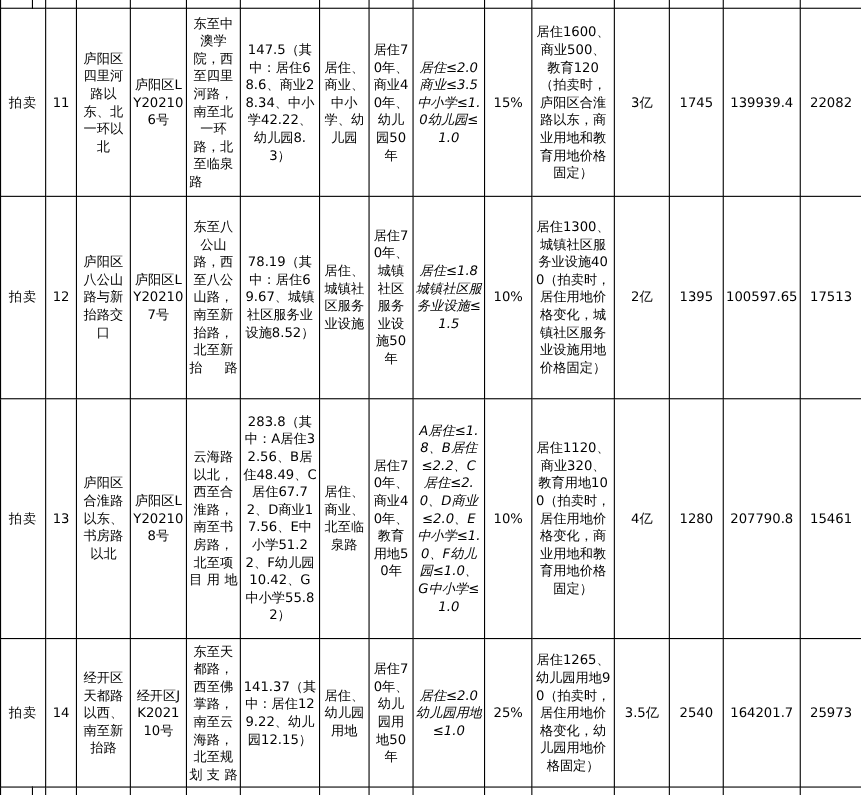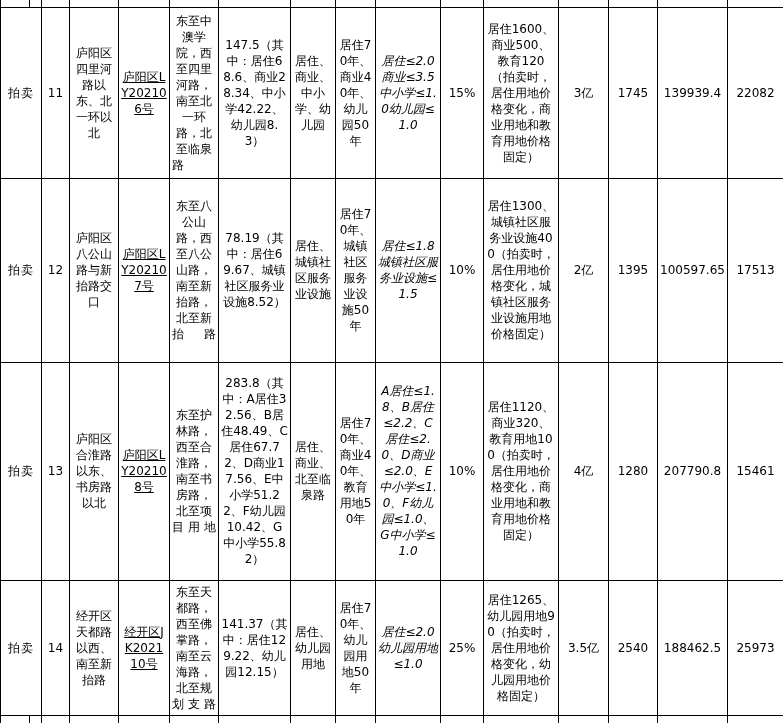--- a/index.html
+++ b/index.html
@@ -29,21 +29,21 @@
     padding: 1px 2px;
     overflow: hidden;
     word-break: break-all;
   }
   tr.cut-top td { border-top: none; }
   tr.cut-bottom td { border-bottom: none; }
 
   td.c-type { font-size: 14px; letter-spacing: 1px; }
   td.c-no   { font-size: 12px; }
   td.c-loc  { text-align: justify; text-align-last: center; padding: 2px 5px; }
-  td.c-code { padding: 2px 1px; text-decoration: underline; }
+  td.c-code { padding: 2px 1px; }
   td.c-bound{ text-align: justify; text-align-last: justify; padding: 2px 5px; }
   td.c-area { padding: 2px 3px; margin-left: 11px; }
   td.c-use  { text-align: justify; text-align-last: center; padding: 2px 5px; }
   td.c-term { text-align: justify; text-align-last: center; padding: 2px 3px; }
   td.c-far  { padding: 2px 2px; font-style: italic; }
   td.c-price{ padding: 2px 3px; }
 </style>
 </head>
 <body>
 
@@ -92,21 +92,21 @@
       <td colspan="2" class="c-type">拍卖</td>
       <td class="c-no">11</td>
       <td class="c-loc">庐阳区四里河路以东、北一环以北</td>
       <td class="c-code">庐阳区LY202106号</td>
       <td class="c-bound">东至中澳学院，西至四里河路，南至北一环路，北至临泉路</td>
       <td class="c-area">147.5（其中：居住68.6、商业28.34、中小学42.22、幼儿园8.3）</td>
       <td class="c-use">居住、商业、中小学、幼儿园</td>
       <td class="c-term">居住70年、商业40年、幼儿园50年</td>
       <td class="c-far">居住≤2.0商业≤3.5中小学≤1.0幼儿园≤1.0</td>
       <td class="c-pct">15%</td>
-      <td class="c-price">居住1600、商业500、教育120（拍卖时，居住用地价格变化，商业用地和教育用地价格固定）</td>
+      <td class="c-price">居住1600、商业500、教育120（拍卖时，庐阳区合淮路以东，商业用地和教育用地价格固定）</td>
       <td class="c-dep">3亿</td>
       <td class="c-num">1745</td>
       <td class="c-num">139939.4</td>
       <td class="c-num">22082</td>
     </tr>
 
     <tr style="height:184px">
       <td colspan="2" class="c-type">拍卖</td>
       <td class="c-no">12</td>
       <td class="c-loc">庐阳区八公山路与新抬路交口</td>
@@ -122,21 +122,21 @@
       <td class="c-num">1395</td>
       <td class="c-num">100597.65</td>
       <td class="c-num">17513</td>
     </tr>
 
     <tr style="height:218px">
       <td colspan="2" class="c-type">拍卖</td>
       <td class="c-no">13</td>
       <td class="c-loc">庐阳区合淮路以东、书房路以北</td>
       <td class="c-code">庐阳区LY202108号</td>
-      <td class="c-bound">东至护林路，西至合淮路，南至书房路，北至项目用地</td>
+      <td class="c-bound">云海路以北，西至合淮路，南至书房路，北至项目用地</td>
       <td class="c-area">283.8（其中：A居住32.56、B居住48.49、C居住67.72、D商业17.56、E中小学51.22、F幼儿园10.42、G中小学55.82）</td>
       <td class="c-use">居住、商业、北至临泉路</td>
       <td class="c-term">居住70年、商业40年、教育用地50年</td>
       <td class="c-far">A居住≤1.8、B居住≤2.2、C居住≤2.0、D商业≤2.0、E中小学≤1.0、F幼儿园≤1.0、G中小学≤1.0</td>
       <td class="c-pct">10%</td>
       <td class="c-price">居住1120、商业320、教育用地100（拍卖时，居住用地价格变化，商业用地和教育用地价格固定）</td>
       <td class="c-dep">4亿</td>
       <td class="c-num">1280</td>
       <td class="c-num">207790.8</td>
       <td class="c-num">15461</td>
@@ -149,21 +149,21 @@
       <td class="c-code">经开区JK202110号</td>
       <td class="c-bound">东至天都路，西至佛掌路，南至云海路，北至规划支路</td>
       <td class="c-area">141.37（其中：居住129.22、幼儿园12.15）</td>
       <td class="c-use">居住、幼儿园用地</td>
       <td class="c-term">居住70年、幼儿园用地50年</td>
       <td class="c-far">居住≤2.0幼儿园用地≤1.0</td>
       <td class="c-pct">25%</td>
       <td class="c-price">居住1265、幼儿园用地90（拍卖时，居住用地价格变化，幼儿园用地价格固定）</td>
       <td class="c-dep">3.5亿</td>
       <td class="c-num">2540</td>
-      <td class="c-num">188462.5</td>
+      <td class="c-num">164201.7</td>
       <td class="c-num">25973</td>
     </tr>
 
     <tr class="cut-bottom" style="height:8px">
       <td></td>
           <td></td>
       <td></td>
           <td></td>
       <td></td>
           <td></td>

